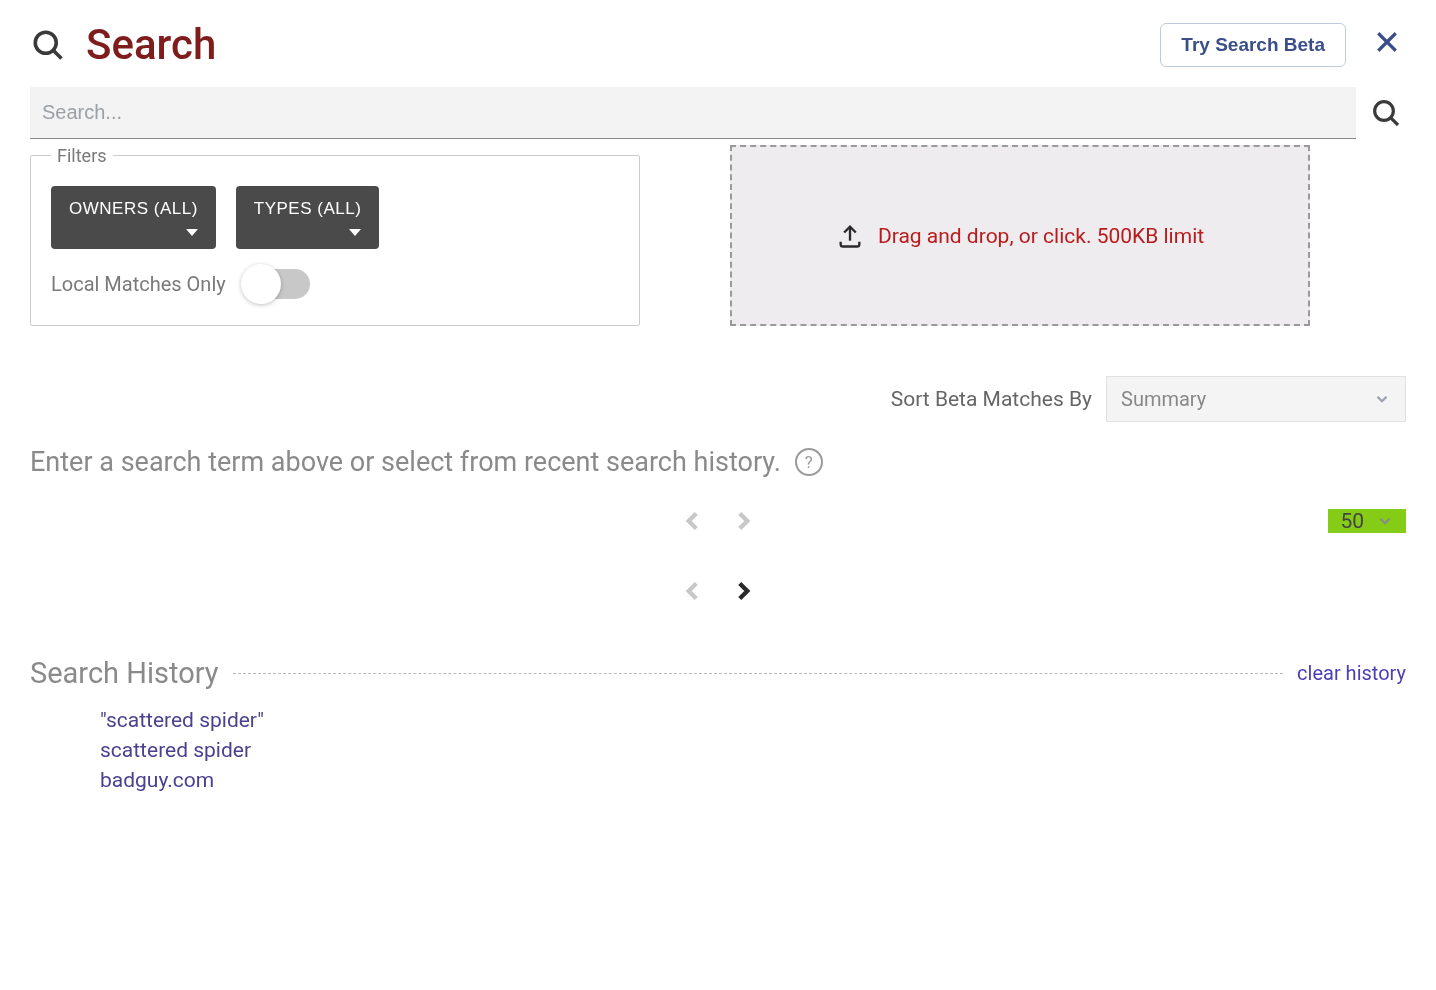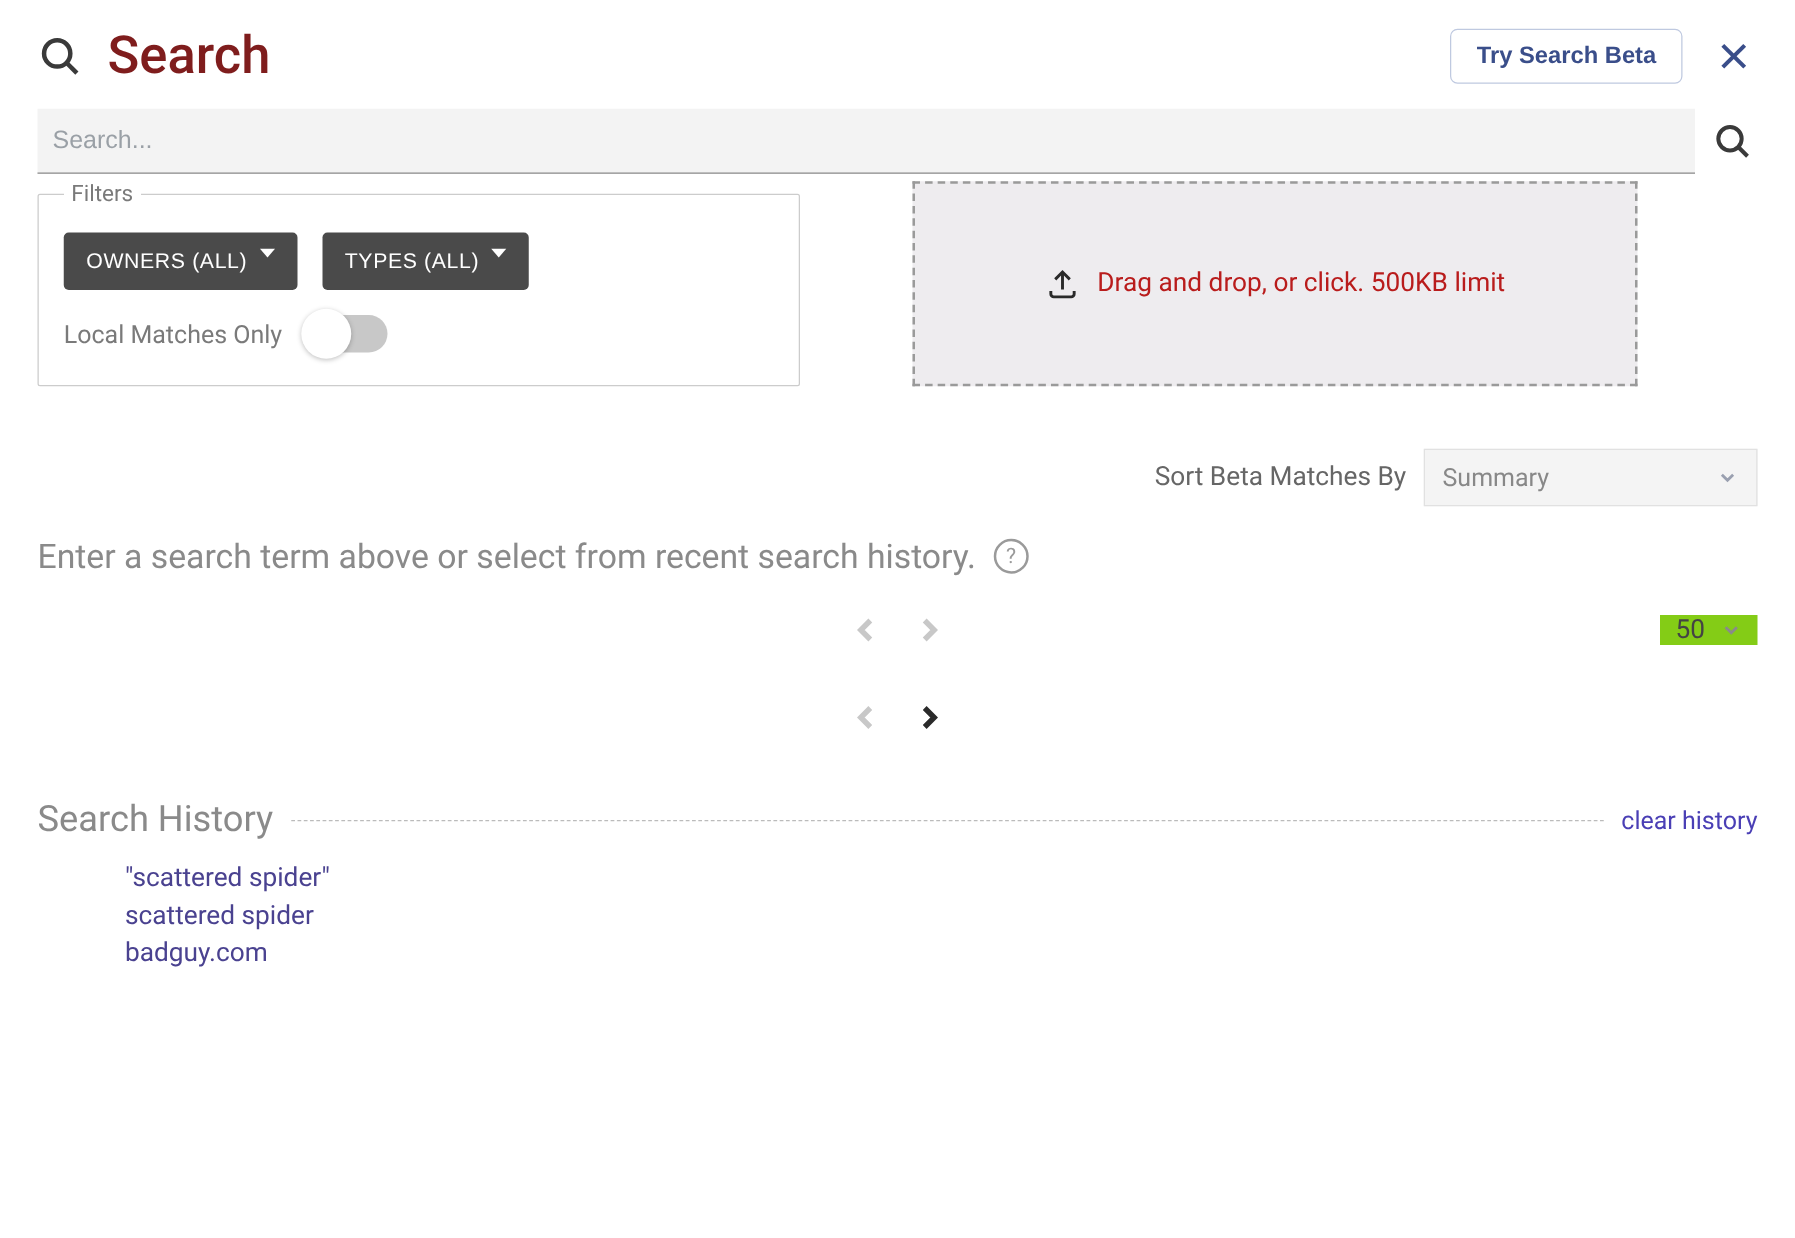--- a/index.html
+++ b/index.html
@@ -20,21 +20,20 @@
     align-items: center;
     gap: 20px;
   }
   .page-title {
     font-size: 42px;
     font-weight: 500;
     color: #7f1d1d;
   }
   .header-right {
     display: flex;
-    align-items: center;
     gap: 22px;
   }
   .try-beta-btn {
     border: 1px solid #bfc9e0;
     background: #fff;
     color: #3a4e8a;
     font-size: 19px;
     font-weight: 600;
     padding: 10px 20px;
     border-radius: 6px;
@@ -92,22 +91,23 @@
   .dark-chip {
     background: #4a4a4a;
     color: #fff;
     border: none;
     padding: 13px 18px;
     font-size: 17px;
     letter-spacing: 0.5px;
     border-radius: 4px;
     cursor: pointer;
     display: flex;
-    align-items: flex-start;
+    align-items: flex-end;
     gap: 10px;
+    flex-direction: column;
   }
   .caret-down {
     width: 0; height: 0;
     border-left: 6px solid transparent;
     border-right: 6px solid transparent;
     border-top: 7px solid #fff;
   }
   .toggle-row {
     display: flex;
     align-items: center;
@@ -154,21 +154,21 @@
     justify-content: flex-end;
     align-items: center;
     gap: 14px;
     margin-bottom: 24px;
   }
   .sort-label {
     font-size: 21px;
     color: #666;
   }
   .sort-select {
-    width: 267px;
+    width: 300px;
     background: #f4f4f4;
     border: 1px solid #e1e1e1;
     padding: 10px 14px;
     font-size: 20px;
     color: #888;
     display: flex;
     align-items: center;
     justify-content: space-between;
     cursor: pointer;
   }

